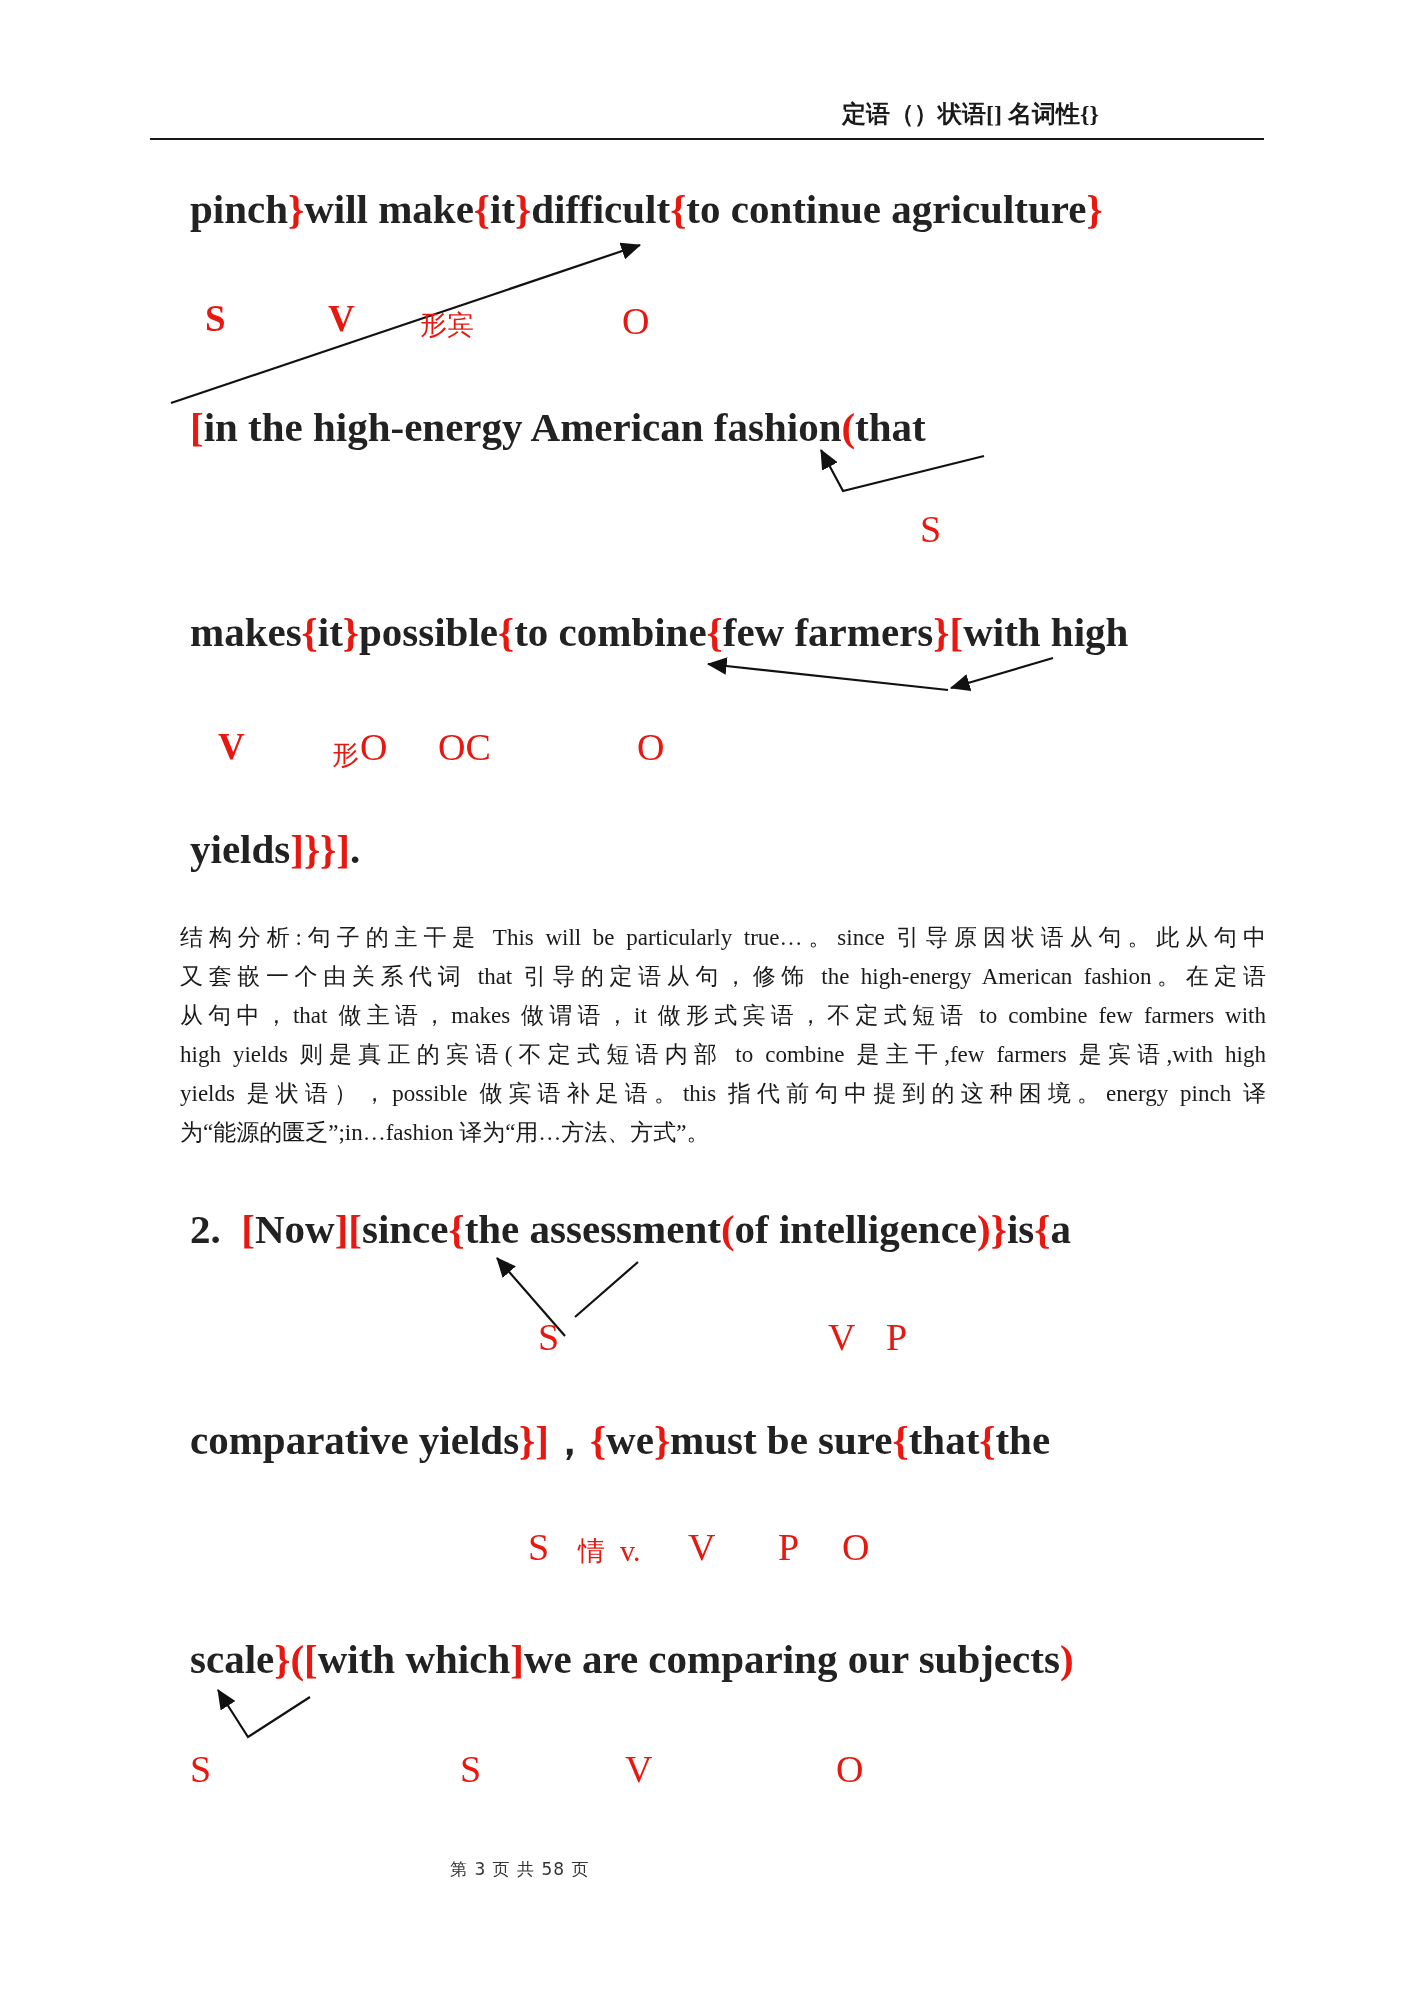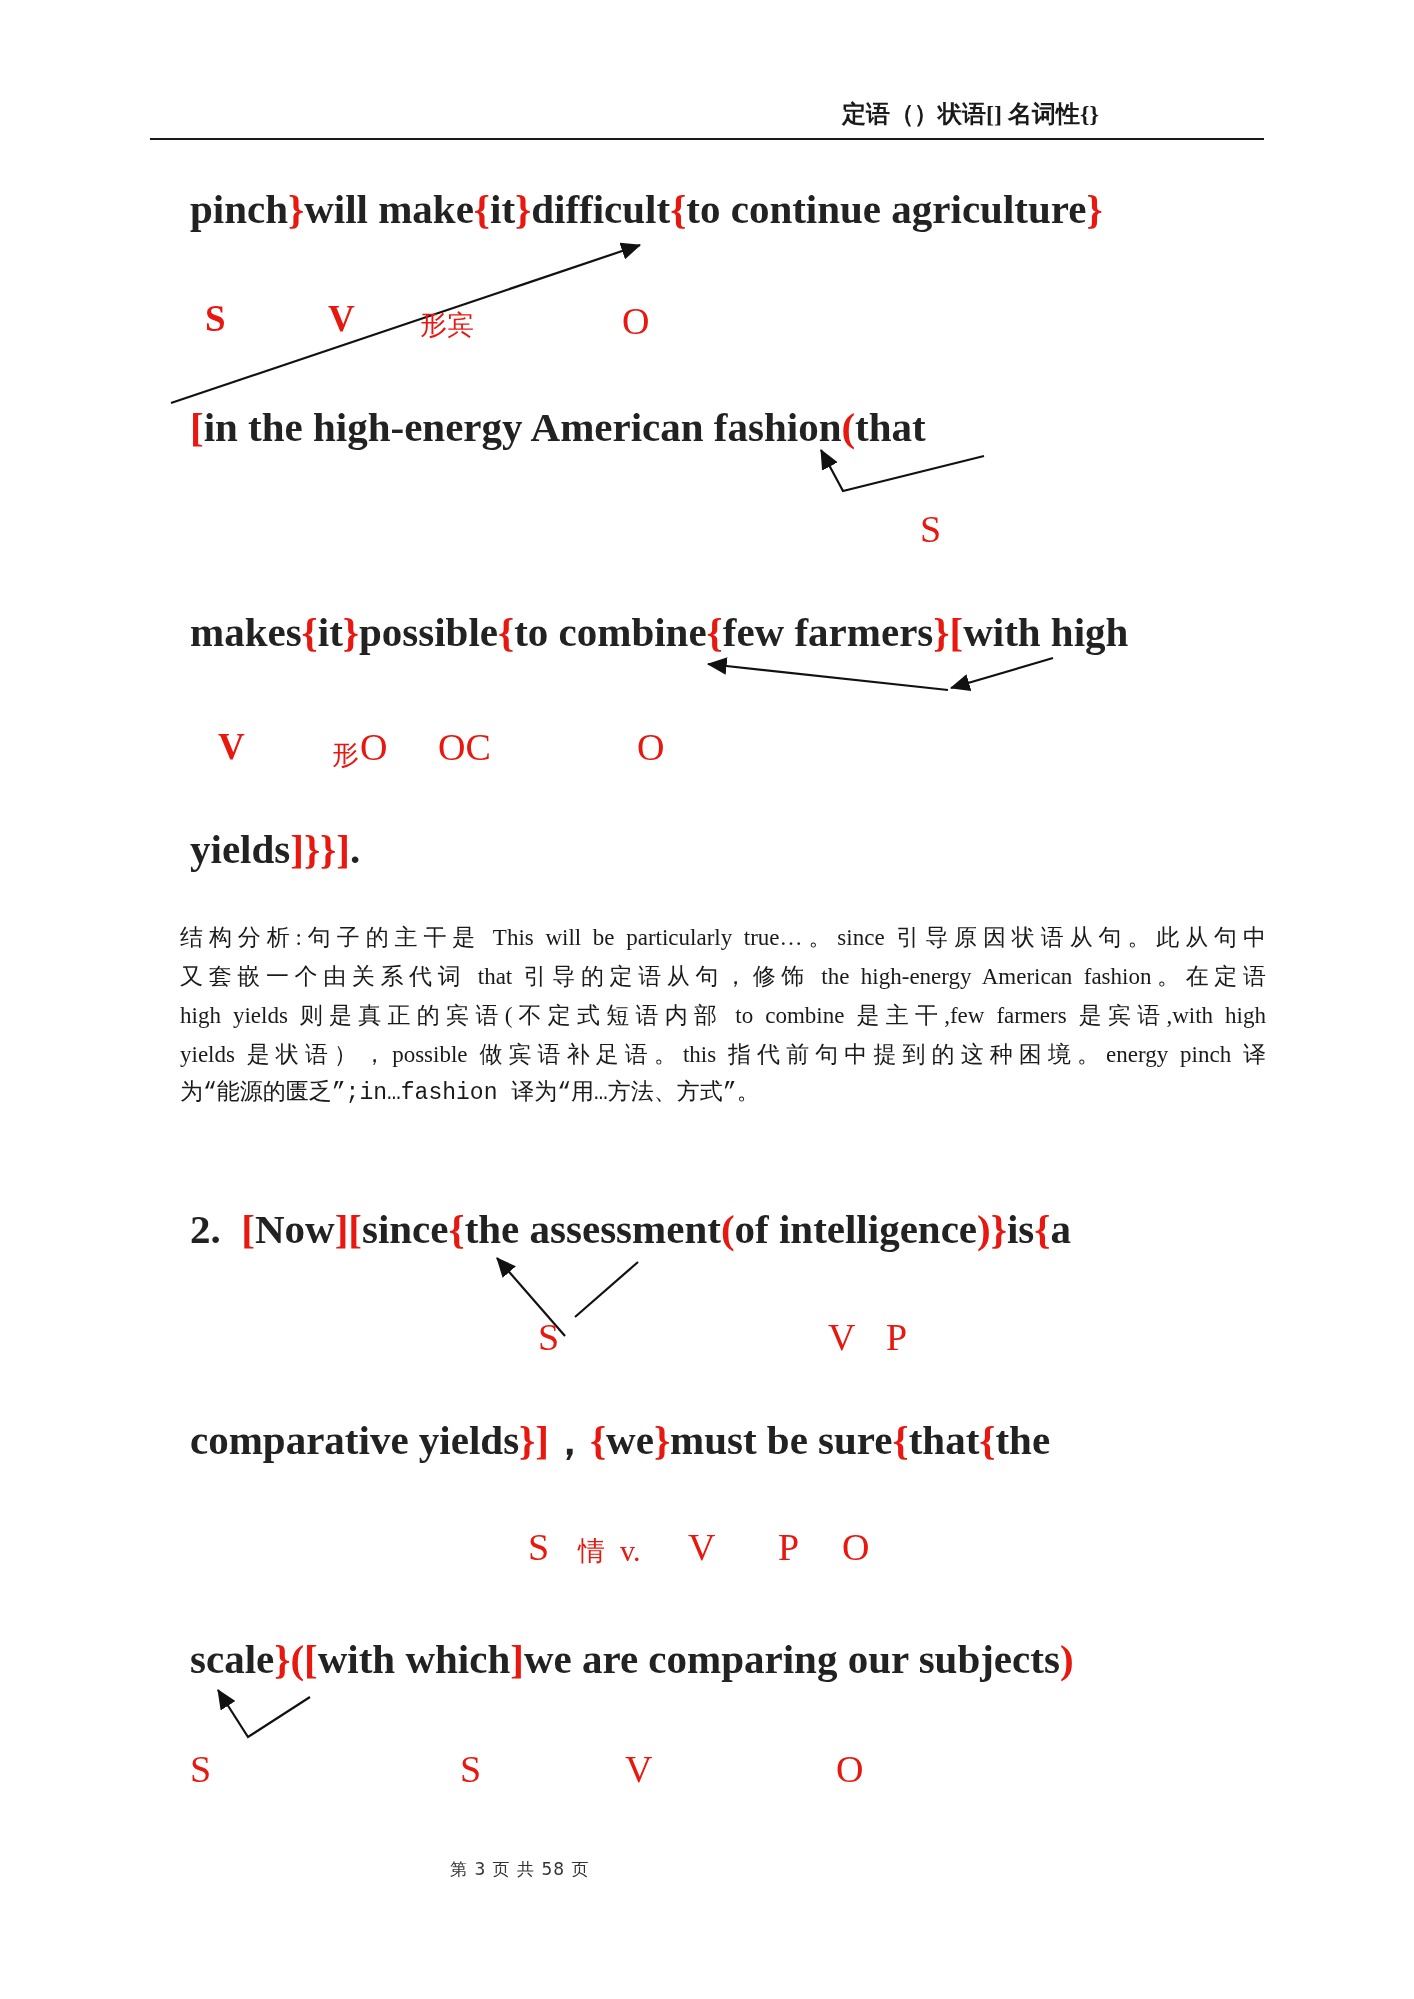--- a/index.html
+++ b/index.html
@@ -21,21 +21,21 @@
     line-height:1; white-space:nowrap;
   }
   .lbl.bold { font-weight:bold; font-size:37px; }
   .lbl.cjk { font-size:27px; }
   .lbl.small { font-size:30px; }
   .para {
     position:absolute; left:180px; top:918px; width:1086px;
     font-size:23px; line-height:39px; color:#1a1a1a;
   }
   .para .pl { text-align:justify; text-align-last:justify; }
-  .para .pl.last { text-align:right; text-align-last:left;font-family:Liberation Mono, monospace; }
+  .para .pl.last { text-align:right; text-align-last:left; }
   .footer {
     position:absolute; left:437px; top:1858px; font-size:17px; color:#333;
     letter-spacing:1px; white-space:nowrap; font-family:"DejaVu Sans","Liberation Sans",sans-serif;margin-left:13px;
   }
   svg.arrows { position:absolute; left:0; top:0; pointer-events:none; }
 </style>
 </head>
 <body>
 
 <div class="page">
@@ -75,20 +75,21 @@
 
   <span class="lbl bold" style="left:218px;top:728px">V</span>
   <span class="lbl cjk" style="left:332px;top:742px">形</span>
   <span class="lbl" style="left:360px;top:728px">O</span>
   <span class="lbl" style="left:438px;top:728px">OC</span>
   <span class="lbl" style="left:637px;top:728px">O</span>
 
   <div class="para">
     <div class="pl">结构分析:句子的主干是 This will be particularly true…。since 引导原因状语从句。此从句中</div>
     <div class="pl">又套嵌一个由关系代词 that 引导的定语从句，修饰 the high-energy American fashion。在定语</div>
+    <div class="pl">从句中，that 做主语，makes 做谓语，it 做形式宾语，不定式短语 to combine few farmers with</div>
     <div class="pl">high yields 则是真正的宾语(不定式短语内部 to combine 是主干,few farmers 是宾语,with high</div>
     <div class="pl">yields 是状语），possible 做宾语补足语。this 指代前句中提到的这种困境。energy pinch 译</div>
     <div class="pl last">为“能源的匮乏”;in…fashion 译为“用…方法、方式”。</div>
   </div>
 
   <span class="lbl" style="left:538px;top:1318px">S</span>
   <span class="lbl" style="left:828px;top:1318px">V</span>
   <span class="lbl" style="left:886px;top:1318px">P</span>
 
   <span class="lbl" style="left:528px;top:1528px">S</span>

